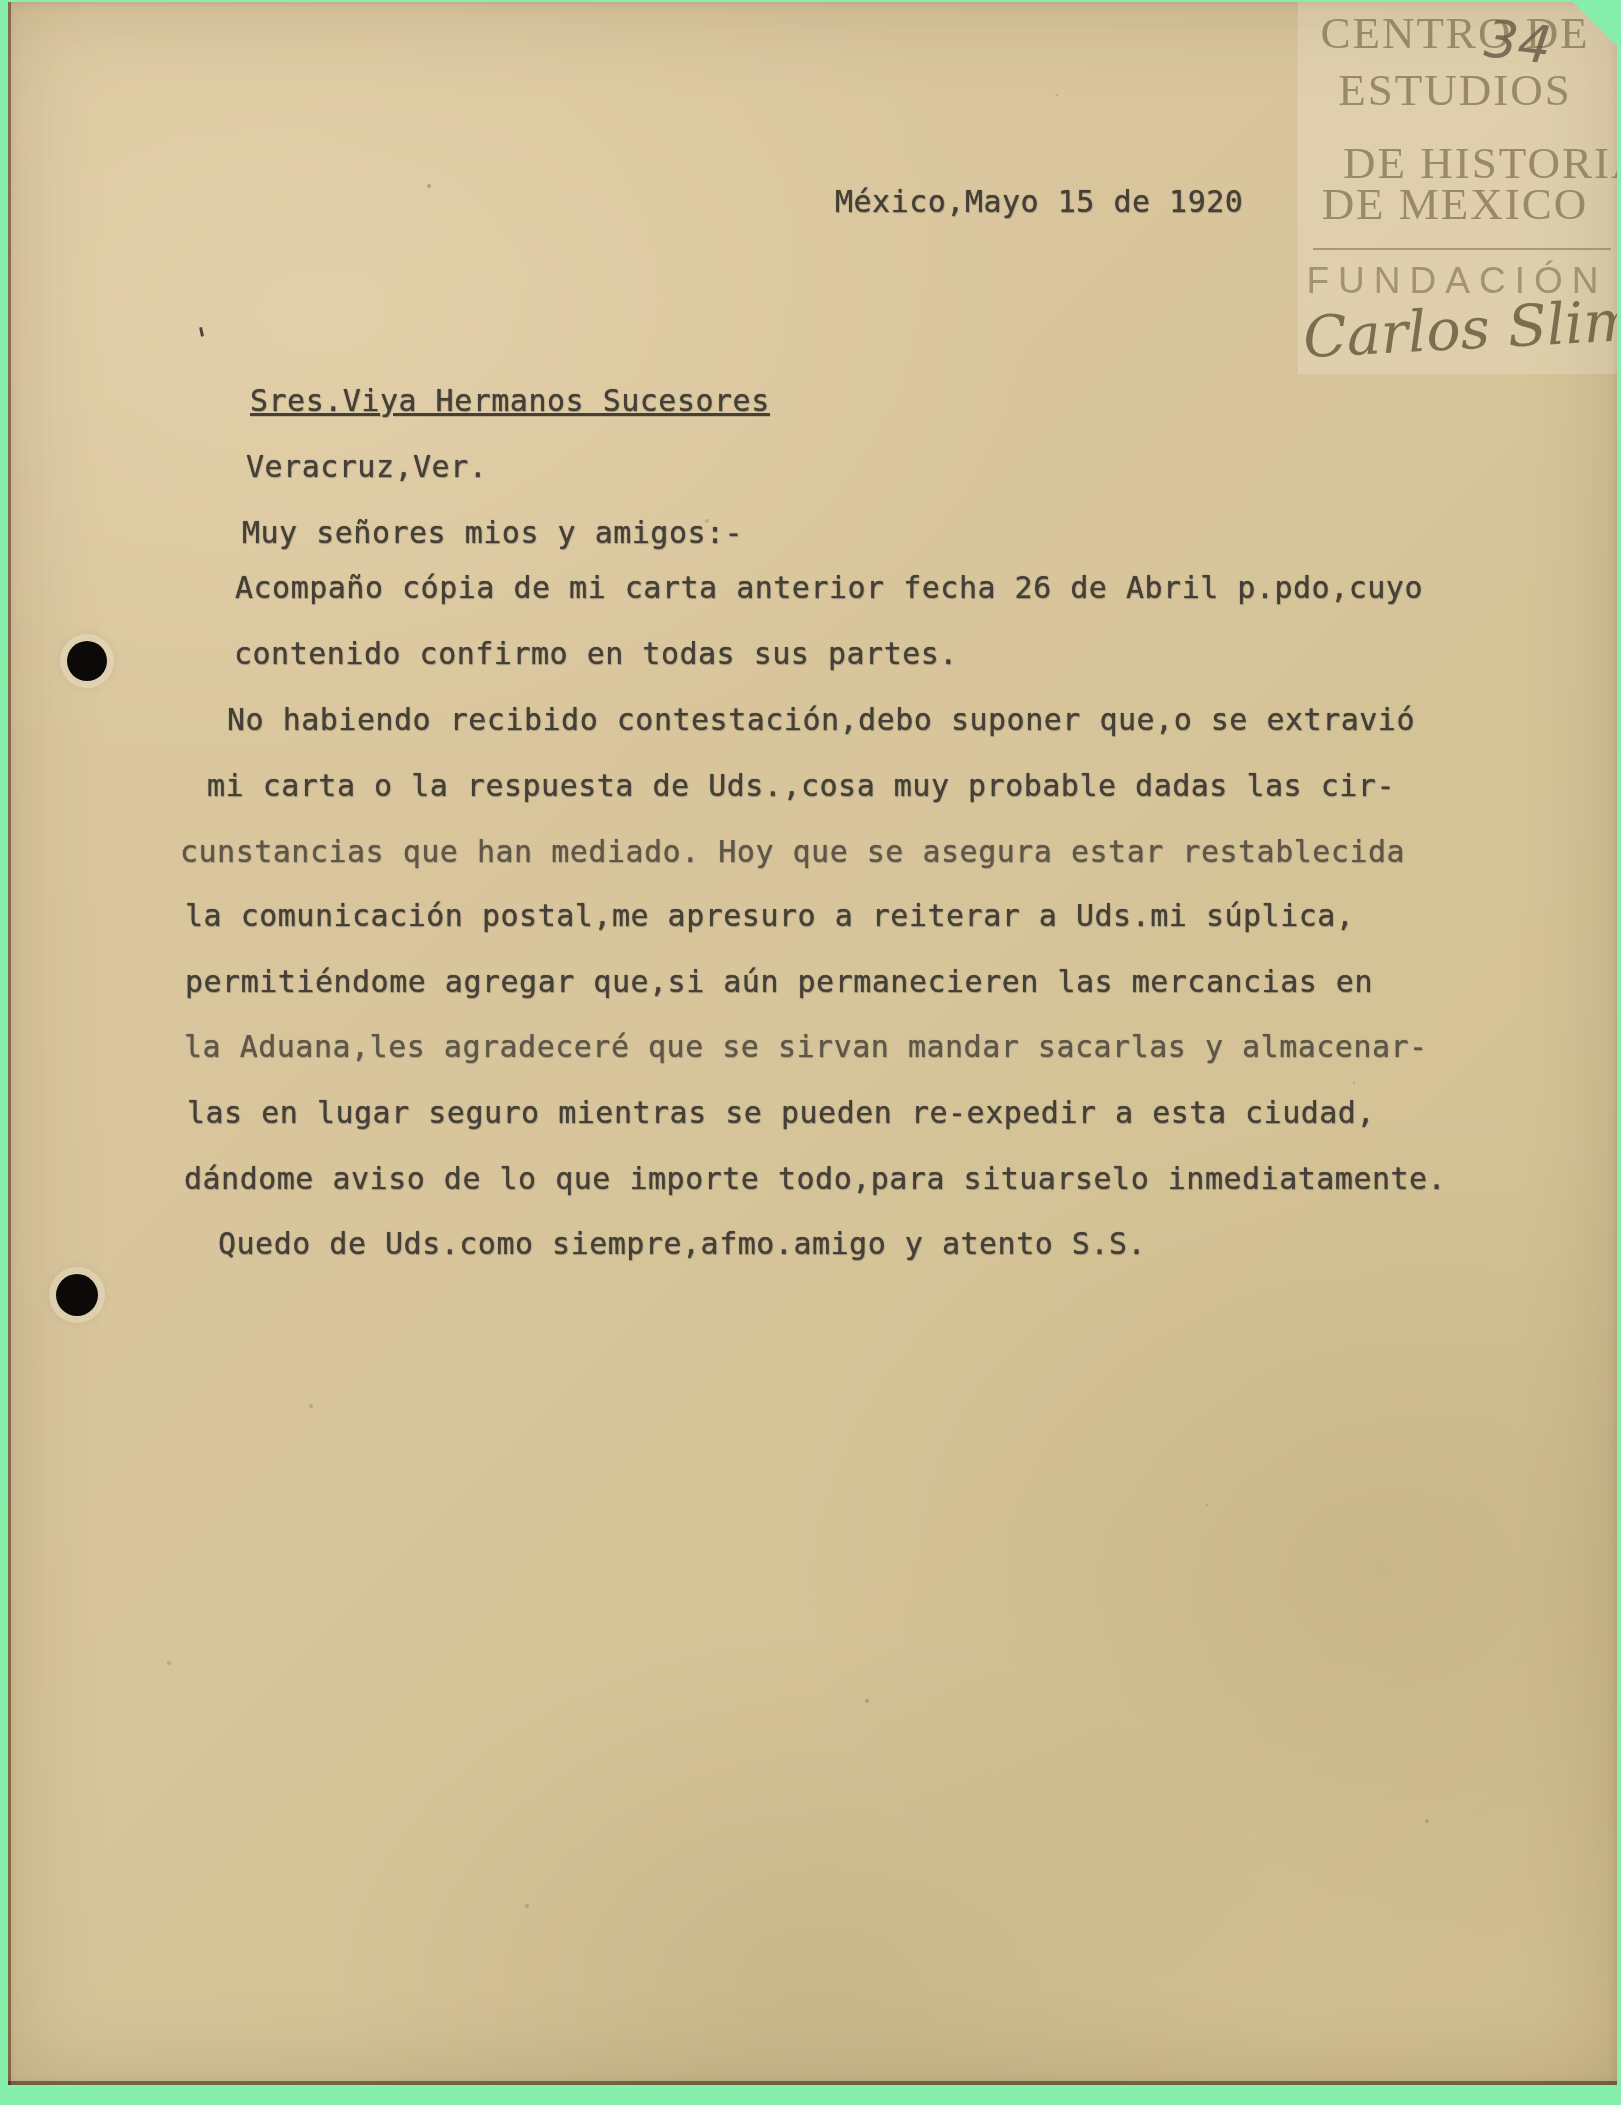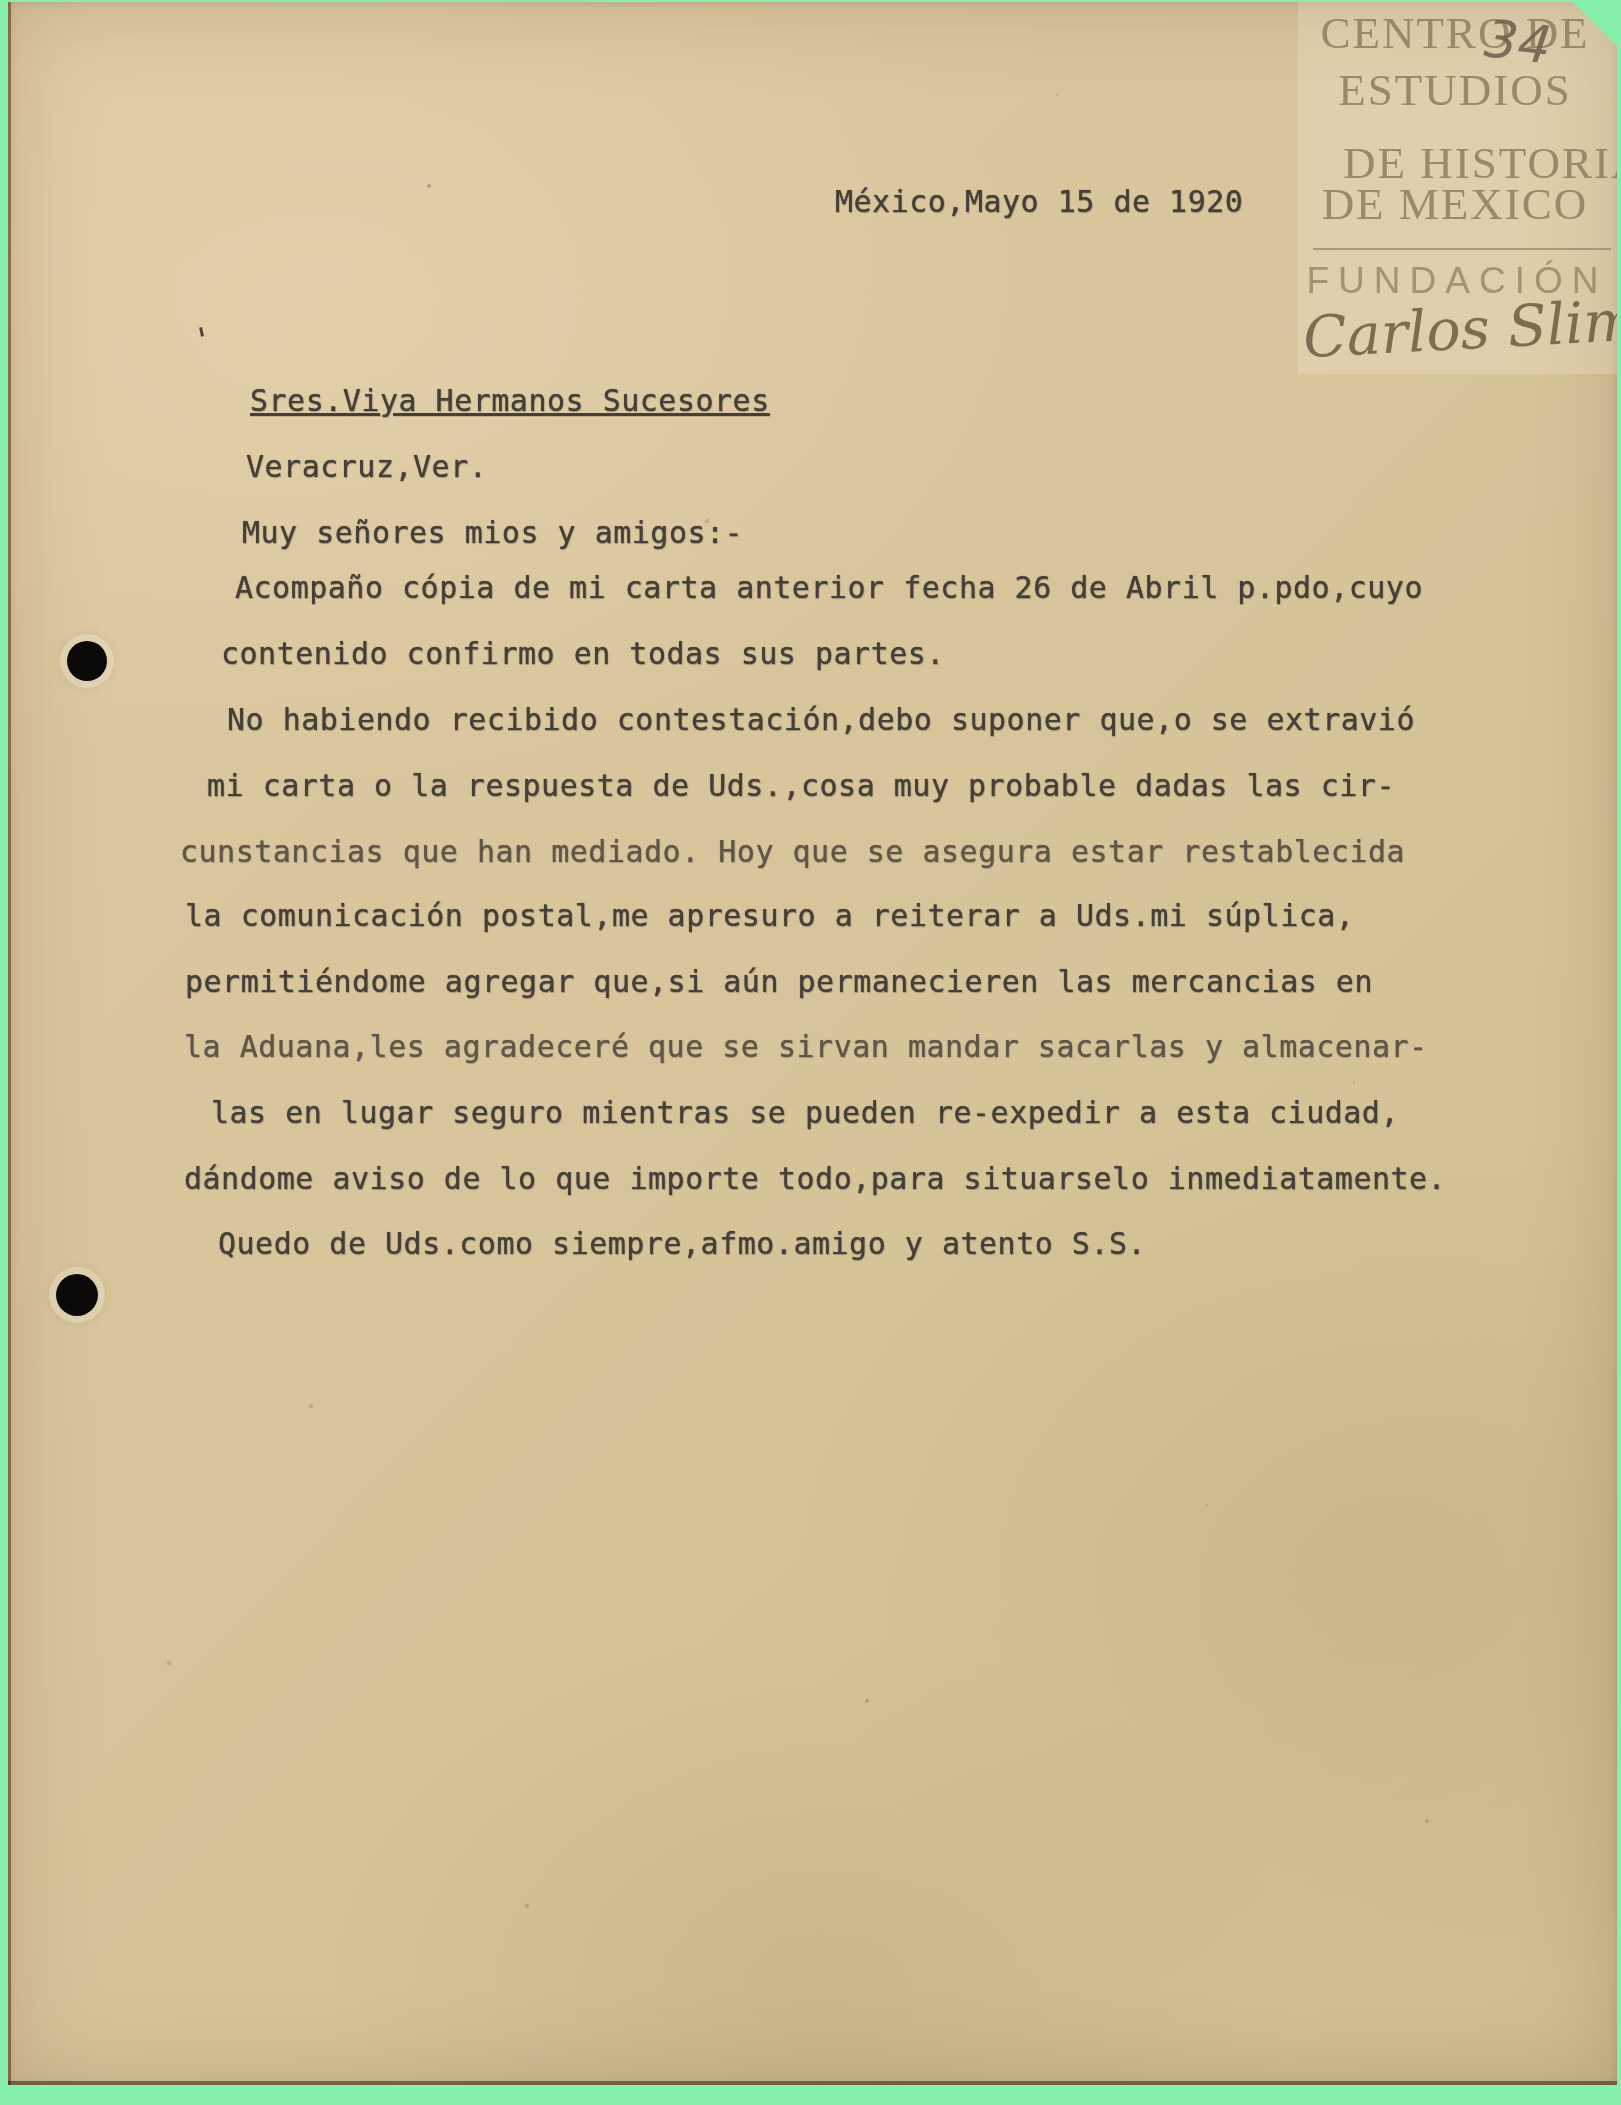--- a/index.html
+++ b/index.html
@@ -116,28 +116,28 @@
     </div>
 
     <div class="tw" style="left:827px;top:183px;">México,Mayo 15 de 1920</div>
 
     <div id="stray-mark">'</div>
     <div class="tw" style="left:242px;top:382px;text-decoration:underline;">Sres.Viya Hermanos Sucesores</div>
     <div class="tw" style="left:238px;top:448px;">Veracruz,Ver.</div>
     <div class="tw" style="left:234px;top:514px;">Muy señores mios y amigos:-</div>
 
     <div class="tw" style="left:227px;top:569px;">Acompaño cópia de mi carta anterior fecha 26 de Abril p.pdo,cuyo</div>
-    <div class="tw" style="left:213px;top:635px;">contenido confirmo en todas sus partes.</div>
+    <div class="tw" style="left:226px;top:635px;">contenido confirmo en todas sus partes.</div>
     <div class="tw" style="left:219px;top:701px;">No habiendo recibido contestación,debo suponer que,o se extravió</div>
     <div class="tw" style="left:199px;top:767px;">mi carta o la respuesta de Uds.,cosa muy probable dadas las cir-</div>
     <div class="tw faint" style="left:172px;top:833px;">cunstancias que han mediado. Hoy que se asegura estar restablecida</div>
     <div class="tw" style="left:177px;top:897px;">la comunicación postal,me apresuro a reiterar a Uds.mi súplica,</div>
     <div class="tw" style="left:177px;top:963px;">permitiéndome agregar que,si aún permanecieren las mercancias en</div>
     <div class="tw faint" style="left:176px;top:1028px;">la Aduana,les agradeceré que se sirvan mandar sacarlas y almacenar-</div>
-    <div class="tw" style="left:179px;top:1094px;margin-left:24px;">las en lugar seguro mientras se pueden re-expedir a esta ciudad,</div>
+    <div class="tw" style="left:179px;top:1094px;">las en lugar seguro mientras se pueden re-expedir a esta ciudad,</div>
     <div class="tw" style="left:176px;top:1160px;">dándome aviso de lo que importe todo,para situarselo inmediatamente.</div>
 
     <div class="tw" style="left:210px;top:1225px;">Quedo de Uds.como siempre,afmo.amigo y atento S.S.</div>
 
     <div id="punch-top" class="punch"></div>
     <div id="punch-bottom" class="punch"></div>
 
     <div id="specks"></div>
 
     <div id="left-edge"></div>

